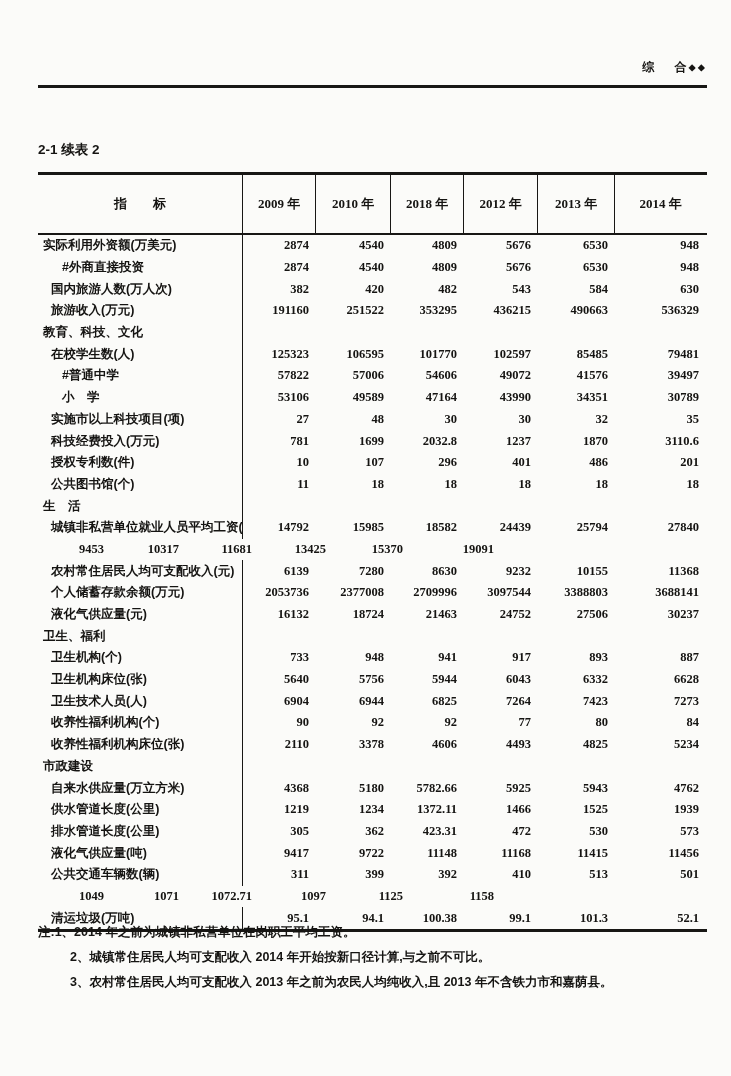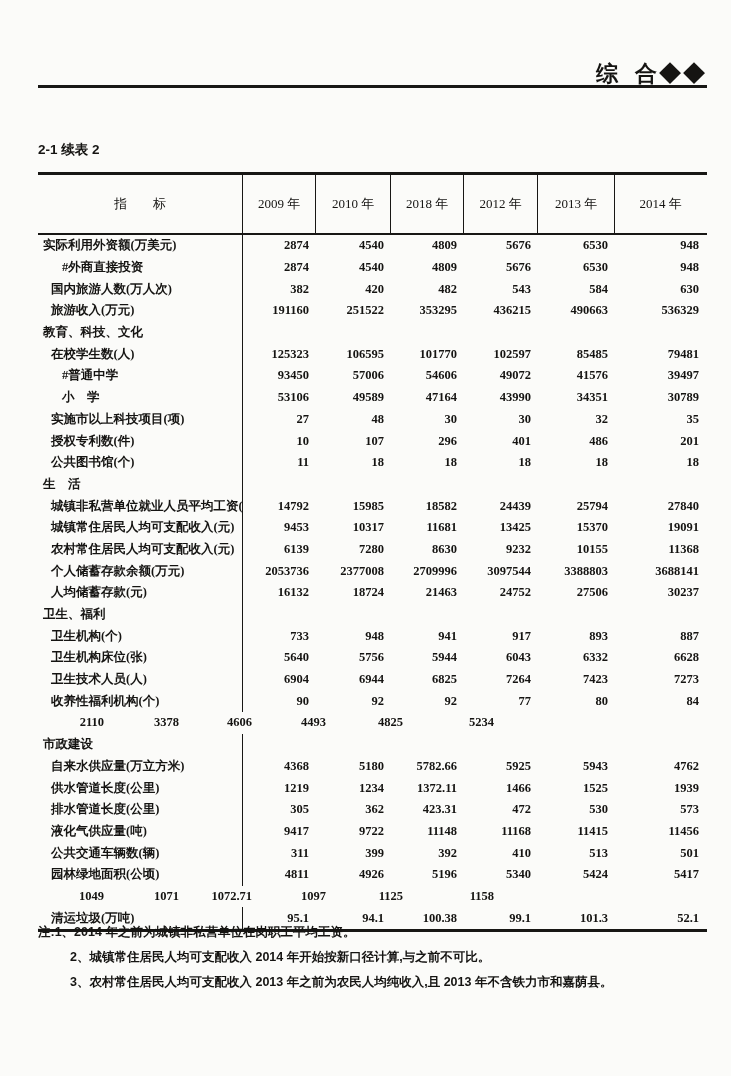--- a/index.html
+++ b/index.html
@@ -6,22 +6,22 @@
   html,body { width:731px; height:1076px; }
   body {
     position:relative;
     background:#fbfbf9;
     color:#151412;
     font-family:"Liberation Serif","DejaVu Serif",serif;
     overflow:hidden;
   }
   .hdr-right {
     position:absolute; top:59px; right:24px;
-    font-size:22px; font-weight:700; letter-spacing:2px;
-    font-family:Liberation Serif, serif;
+    font-size:12px; font-weight:700; letter-spacing:2px;
+    font-family:Liberation Mono, monospace;
     white-space:pre;
   }
   .hdr-rule {
     position:absolute; top:85px; left:38px; width:669px; height:3px;
     background:#181715;
   }
   .tbl-title {
     position:absolute; top:141px; left:38px;
     font-size:13.5px; font-weight:700;
     font-family:"Liberation Sans","DejaVu Sans",sans-serif;
@@ -29,39 +29,39 @@
   .table {
     position:absolute; top:172px; left:38px; width:669px;
     border-top:3px solid #181715; border-bottom:3px solid #181715;
   }
   .thead {
     display:flex; height:60px;
     border-bottom:2px solid #181715;
   }
   .thead .cell {
     display:flex; align-items:center; justify-content:center;
-    font-size:13px; font-weight:400;
+    font-size:13px; font-weight:700;
     font-family:"Liberation Serif","DejaVu Serif",serif;
     border-right:1.5px solid #181715;
     white-space:pre;
   }
   .thead .cell:last-child { border-right:none; }
   .tbody .row { display:flex; height:21.7px; align-items:center; }
   .cell.c-label { width:205px; }
   .cell.c-y0 { width:73px; }
   .cell.c-y1 { width:75px; }
   .cell.c-y2 { width:73px; }
   .cell.c-y3 { width:74px; }
   .cell.c-y4 { width:77px; }
   .cell.c-y5 { width:91px; }
   .tbody .c-label {
     align-self:stretch; display:flex; align-items:center;
     border-right:1.5px solid #181715;
     font-size:12.5px; font-weight:700;
-    font-family:Liberation Serif, serif;
+    font-family:Liberation Sans, sans-serif;
     white-space:pre; overflow:hidden;
   }
   .tbody .c-label.ind0 { padding-left:5px; }
   .tbody .c-label.ind1 { padding-left:13px; }
   .tbody .c-label.ind2 { padding-left:24px; }
   .tbody .val {
     text-align:right; padding-right:7px;
     font-size:12.5px; font-weight:700;
     font-family:"Liberation Serif","DejaVu Serif",serif;
   }
@@ -147,21 +147,21 @@
         <div class="cell c-label ind1">在校学生数(人)</div>
         <div class="cell val c-y0">125323</div>
         <div class="cell val c-y1">106595</div>
         <div class="cell val c-y2">101770</div>
         <div class="cell val c-y3">102597</div>
         <div class="cell val c-y4">85485</div>
         <div class="cell val c-y5">79481</div>
       </div>
       <div class="row">
         <div class="cell c-label ind2">#普通中学</div>
-        <div class="cell val c-y0">93450</div>
+        <div class="cell val c-y0">57822</div>
         <div class="cell val c-y1">57006</div>
         <div class="cell val c-y2">54606</div>
         <div class="cell val c-y3">49072</div>
         <div class="cell val c-y4">41576</div>
         <div class="cell val c-y5">39497</div>
       </div>
       <div class="row">
         <div class="cell c-label ind2">小　学</div>
         <div class="cell val c-y0">53106</div>
         <div class="cell val c-y1">49589</div>
@@ -173,20 +173,29 @@
       <div class="row">
         <div class="cell c-label ind1">实施市以上科技项目(项)</div>
         <div class="cell val c-y0">27</div>
         <div class="cell val c-y1">48</div>
         <div class="cell val c-y2">30</div>
         <div class="cell val c-y3">30</div>
         <div class="cell val c-y4">32</div>
         <div class="cell val c-y5">35</div>
       </div>
       <div class="row">
+        <div class="cell c-label ind1">科技经费投入(万元)</div>
+        <div class="cell val c-y0">781</div>
+        <div class="cell val c-y1">1699</div>
+        <div class="cell val c-y2">2032.8</div>
+        <div class="cell val c-y3">1237</div>
+        <div class="cell val c-y4">1870</div>
+        <div class="cell val c-y5">3110.6</div>
+      </div>
+      <div class="row">
         <div class="cell c-label ind1">授权专利数(件)</div>
         <div class="cell val c-y0">10</div>
         <div class="cell val c-y1">107</div>
         <div class="cell val c-y2">296</div>
         <div class="cell val c-y3">401</div>
         <div class="cell val c-y4">486</div>
         <div class="cell val c-y5">201</div>
       </div>
       <div class="row">
         <div class="cell c-label ind1">公共图书馆(个)</div>
@@ -209,21 +218,20 @@
       <div class="row">
         <div class="cell c-label ind1">城镇非私营单位就业人员平均工资(元)</div>
         <div class="cell val c-y0">14792</div>
         <div class="cell val c-y1">15985</div>
         <div class="cell val c-y2">18582</div>
         <div class="cell val c-y3">24439</div>
         <div class="cell val c-y4">25794</div>
         <div class="cell val c-y5">27840</div>
       </div>
       <div class="row">
-        <div class="cell c-label ind1">城镇常住居民人均可支配收入(元)</div>
         <div class="cell val c-y0">9453</div>
         <div class="cell val c-y1">10317</div>
         <div class="cell val c-y2">11681</div>
         <div class="cell val c-y3">13425</div>
         <div class="cell val c-y4">15370</div>
         <div class="cell val c-y5">19091</div>
       </div>
       <div class="row">
         <div class="cell c-label ind1">农村常住居民人均可支配收入(元)</div>
         <div class="cell val c-y0">6139</div>
@@ -236,21 +244,21 @@
       <div class="row">
         <div class="cell c-label ind1">个人储蓄存款余额(万元)</div>
         <div class="cell val c-y0">2053736</div>
         <div class="cell val c-y1">2377008</div>
         <div class="cell val c-y2">2709996</div>
         <div class="cell val c-y3">3097544</div>
         <div class="cell val c-y4">3388803</div>
         <div class="cell val c-y5">3688141</div>
       </div>
       <div class="row">
-        <div class="cell c-label ind1">人均储蓄存款(元)</div>
+        <div class="cell c-label ind1">液化气供应量(元)</div>
         <div class="cell val c-y0">16132</div>
         <div class="cell val c-y1">18724</div>
         <div class="cell val c-y2">21463</div>
         <div class="cell val c-y3">24752</div>
         <div class="cell val c-y4">27506</div>
         <div class="cell val c-y5">30237</div>
       </div>
       <div class="row">
         <div class="cell c-label ind0">卫生、福利</div>
         <div class="cell val c-y0"></div>
@@ -290,20 +298,21 @@
       <div class="row">
         <div class="cell c-label ind1">收养性福利机构(个)</div>
         <div class="cell val c-y0">90</div>
         <div class="cell val c-y1">92</div>
         <div class="cell val c-y2">92</div>
         <div class="cell val c-y3">77</div>
         <div class="cell val c-y4">80</div>
         <div class="cell val c-y5">84</div>
       </div>
       <div class="row">
+        <div class="cell c-label ind1">收养性福利机构床位(张)</div>
         <div class="cell val c-y0">2110</div>
         <div class="cell val c-y1">3378</div>
         <div class="cell val c-y2">4606</div>
         <div class="cell val c-y3">4493</div>
         <div class="cell val c-y4">4825</div>
         <div class="cell val c-y5">5234</div>
       </div>
       <div class="row">
         <div class="cell c-label ind0">市政建设</div>
         <div class="cell val c-y0"></div>
@@ -352,29 +361,20 @@
       <div class="row">
         <div class="cell c-label ind1">公共交通车辆数(辆)</div>
         <div class="cell val c-y0">311</div>
         <div class="cell val c-y1">399</div>
         <div class="cell val c-y2">392</div>
         <div class="cell val c-y3">410</div>
         <div class="cell val c-y4">513</div>
         <div class="cell val c-y5">501</div>
       </div>
       <div class="row">
-        <div class="cell c-label ind1">园林绿地面积(公顷)</div>
-        <div class="cell val c-y0">4811</div>
-        <div class="cell val c-y1">4926</div>
-        <div class="cell val c-y2">5196</div>
-        <div class="cell val c-y3">5340</div>
-        <div class="cell val c-y4">5424</div>
-        <div class="cell val c-y5">5417</div>
-      </div>
-      <div class="row">
         <div class="cell val c-y0">1049</div>
         <div class="cell val c-y1">1071</div>
         <div class="cell val c-y2">1072.71</div>
         <div class="cell val c-y3">1097</div>
         <div class="cell val c-y4">1125</div>
         <div class="cell val c-y5">1158</div>
       </div>
       <div class="row">
         <div class="cell c-label ind1">清运垃圾(万吨)</div>
         <div class="cell val c-y0">95.1</div>

